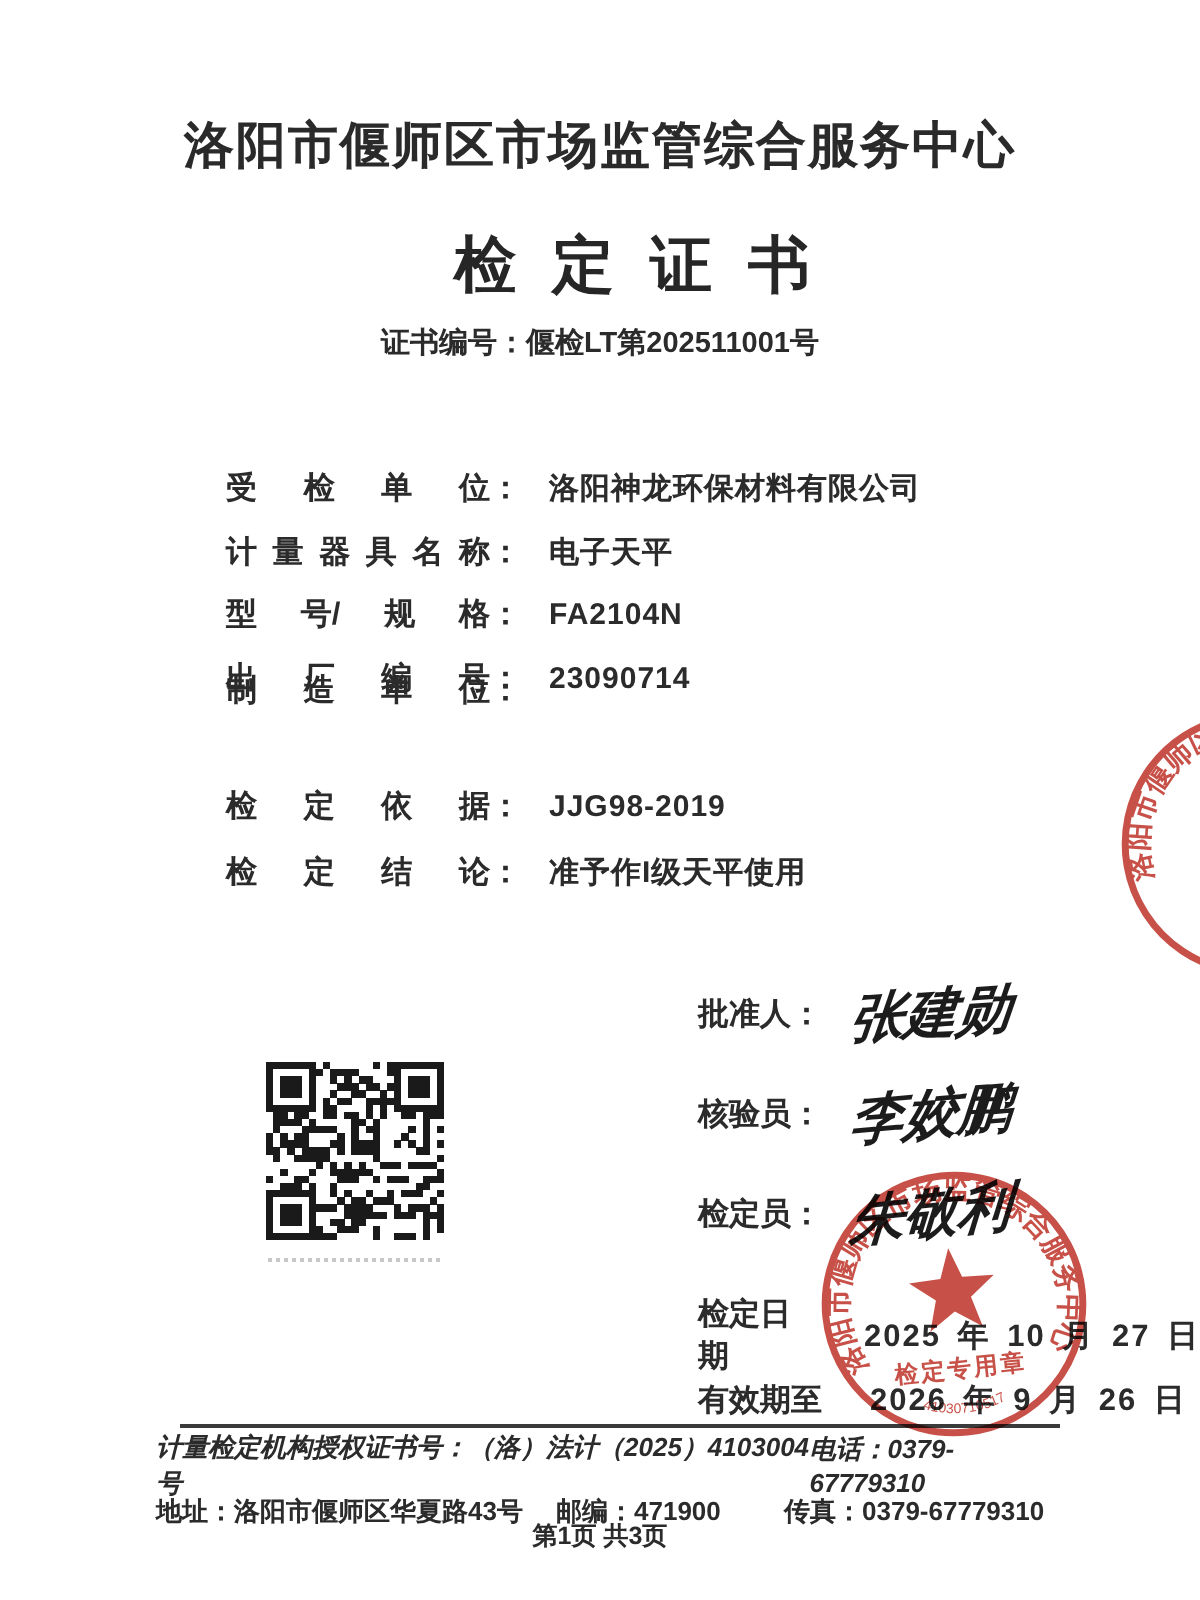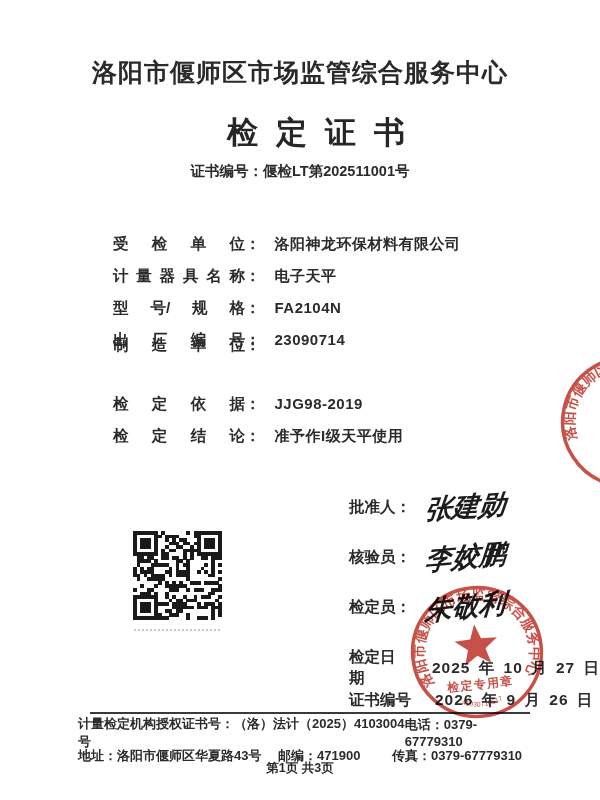--- a/index.html
+++ b/index.html
@@ -44,21 +44,21 @@
   
   .dates{position:absolute;left:349px;top:652px;}
   .date-row{display:flex;align-items:center;height:32px;font-size:15.5px;font-weight:700;}
   .date-value{margin-left:24px;letter-spacing:1px;word-spacing:3px;white-space:nowrap;}
   
   .divider{position:absolute;left:90px;top:712px;width:440px;height:2px;background:#3a3a3a;}
   .footer{position:absolute;left:78px;top:721px;width:452px;font-size:13px;font-weight:700;}
   .f-line{display:flex;height:23px;align-items:center;}
   .f-line .addr{width:200px;}
   .f-line .post{width:114px;}
-  .f-line1{justify-content:center;}
+  .f-line1{justify-content:center;font-style:italic;}
   .page-info{position:absolute;left:0;top:760px;width:600px;text-align:center;
     font-size:12.5px;font-weight:700;}
   
   .stamp{position:absolute;mix-blend-mode:multiply;opacity:.88;}
   .stamp svg{width:100%;height:100%;}
   .stamp-main{left:407px;top:582px;width:140px;height:140px;transform:rotate(-6deg);}
   .stamp-edge{left:557px;top:352px;width:140px;height:140px;transform:rotate(12deg);}
 </style>
 </head>
 <body>
@@ -481,21 +481,21 @@
         <span class="sig-name" style="transform: rotate(-6deg) skewX(-10deg);">朱敬利</span>
       </div>
     </div>
 
   <div class="dates" id="dates">
       <div class="date-row">
         <span>检定日期</span>
         <span class="date-value">2025 年 10 月 27 日</span>
       </div>
       <div class="date-row">
-        <span>证书编号</span>
+        <span>有效期至</span>
         <span class="date-value">2026 年 9 月 26 日</span>
       </div>
     </div>
 
   <div class="divider"></div>
 
   <div class="footer">
     <div class="f-line f-line1">
       <span>计量检定机构授权证书号：（洛）法计（2025）4103004号</span>
       <span>电话：0379-67779310</span>

